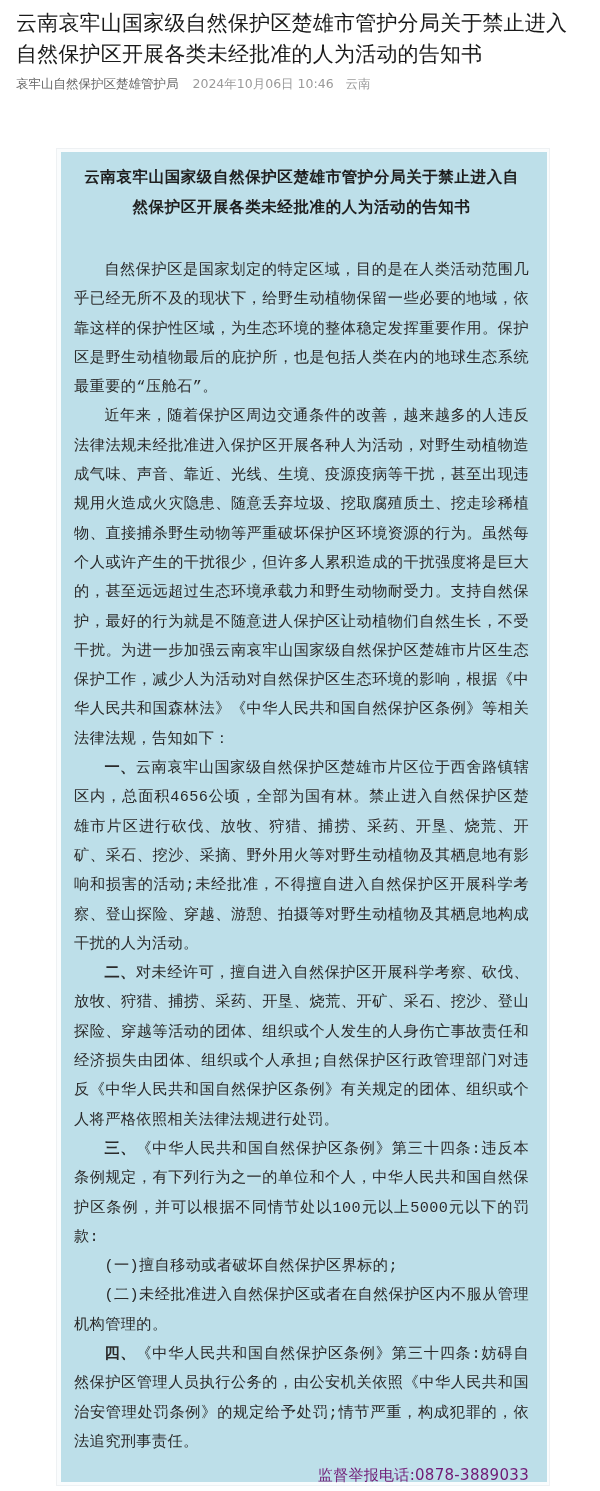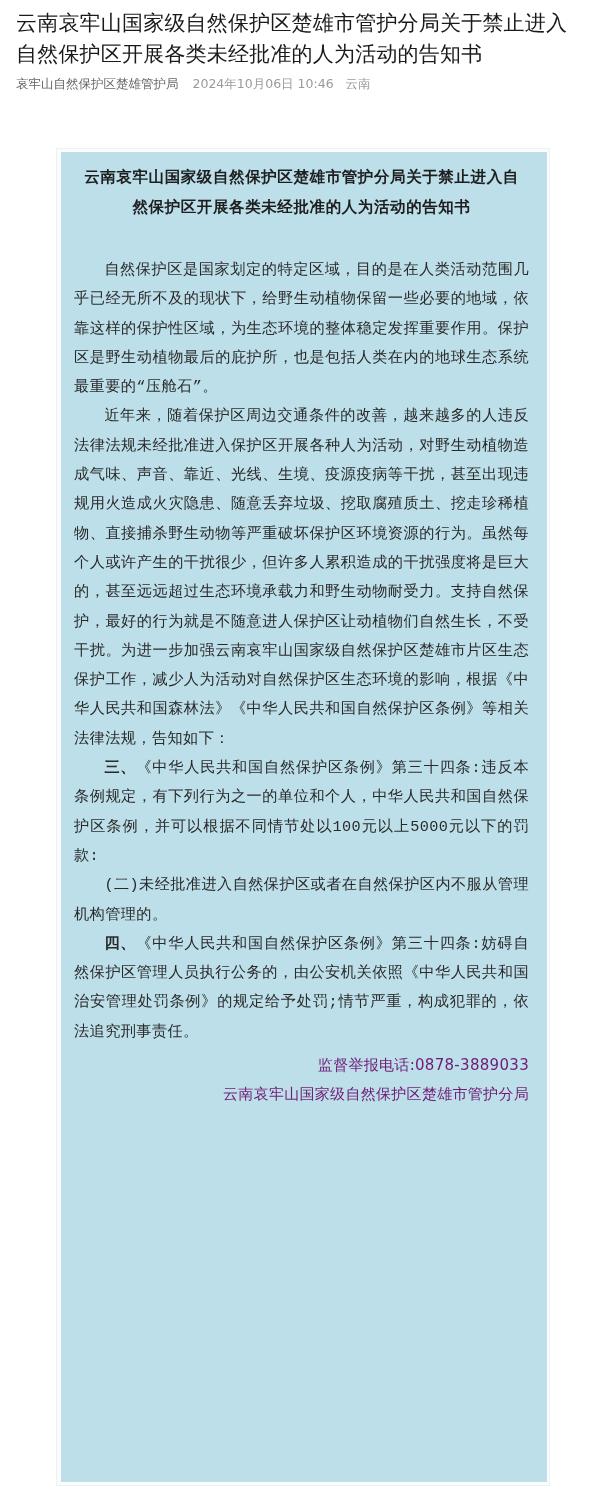--- a/index.html
+++ b/index.html
@@ -34,21 +34,24 @@
   <span class="loc">云南</span>
 </div>
 
 <div class="frame"></div>
 
 <div class="notice" style="background: rgb(189, 223, 233);">
   <p class="notice-title">云南哀牢山国家级自然保护区楚雄市管护分局关于禁止进入自然保护区开展各类未经批准的人为活动的告知书</p>
 
   <p class="para indent"><span>自然保护区是国家划定的特定区域，目的是在人类活动范围几乎已经无所不及的现状下，给野生动植物保留一些必要的地域，依靠这样的保护性区域，为生态环境的整体稳定发挥重要作用。保护区是野生动植物最后的庇护所，也是包括人类在内的地球生态系统最重要的“压舱石”。</span></p>
   <p class="para indent"><span>近年来，随着保护区周边交通条件的改善，越来越多的人违反法律法规未经批准进入保护区开展各种人为活动，对野生动植物造成气味、声音、靠近、光线、生境、疫源疫病等干扰，甚至出现违规用火造成火灾隐患、随意丢弃垃圾、挖取腐殖质土、挖走珍稀植物、直接捕杀野生动物等严重破坏保护区环境资源的行为。虽然每个人或许产生的干扰很少，但许多人累积造成的干扰强度将是巨大的，甚至远远超过生态环境承载力和野生动物耐受力。支持自然保护，最好的行为就是不随意进人保护区让动植物们自然生长，不受干扰。为进一步加强云南哀牢山国家级自然保护区楚雄市片区生态保护工作，减少人为活动对自然保护区生态环境的影响，根据《中华人民共和国森林法》《中华人民共和国自然保护区条例》等相关法律法规，告知如下：</span></p>
+  <p class="para indent"><span class="lead">一、</span><span>云南哀牢山国家级自然保护区楚雄市片区位于西舍路镇辖区内，总面积4656公顷，全部为国有林。禁止进入自然保护区楚雄市片区进行砍伐、放牧、狩猎、捕捞、采药、开垦、烧荒、开矿、采石、挖沙、采摘、野外用火等对野生动植物及其栖息地有影响和损害的活动;未经批准，不得擅自进入自然保护区开展科学考察、登山探险、穿越、游憩、拍摄等对野生动植物及其栖息地构成干扰的人为活动。</span></p>
+  <p class="para indent"><span class="lead">二、</span><span>对未经许可，擅自进入自然保护区开展科学考察、砍伐、放牧、狩猎、捕捞、采药、开垦、烧荒、开矿、采石、挖沙、登山探险、穿越等活动的团体、组织或个人发生的人身伤亡事故责任和经济损失由团体、组织或个人承担;自然保护区行政管理部门对违反《中华人民共和国自然保护区条例》有关规定的团体、组织或个人将严格依照相关法律法规进行处罚。</span></p>
   <p class="para indent"><span class="lead">三、</span><span>《中华人民共和国自然保护区条例》第三十四条:违反本条例规定，有下列行为之一的单位和个人，中华人民共和国自然保护区条例，并可以根据不同情节处以100元以上5000元以下的罚款:</span></p>
+  <p class="para indent"><span>(一)擅自移动或者破坏自然保护区界标的;</span></p>
   <p class="para indent"><span>(二)未经批准进入自然保护区或者在自然保护区内不服从管理机构管理的。</span></p>
   <p class="para indent"><span class="lead">四、</span><span>《中华人民共和国自然保护区条例》第三十四条:妨碍自然保护区管理人员执行公务的，由公安机关依照《中华人民共和国治安管理处罚条例》的规定给予处罚;情节严重，构成犯罪的，依法追究刑事责任。</span></p>
 
   <div class="sign-block">
     <p class="sign">监督举报电话:0878-3889033</p>
     <p class="sign">云南哀牢山国家级自然保护区楚雄市管护分局</p>
 
   </div>
 </div>
 

